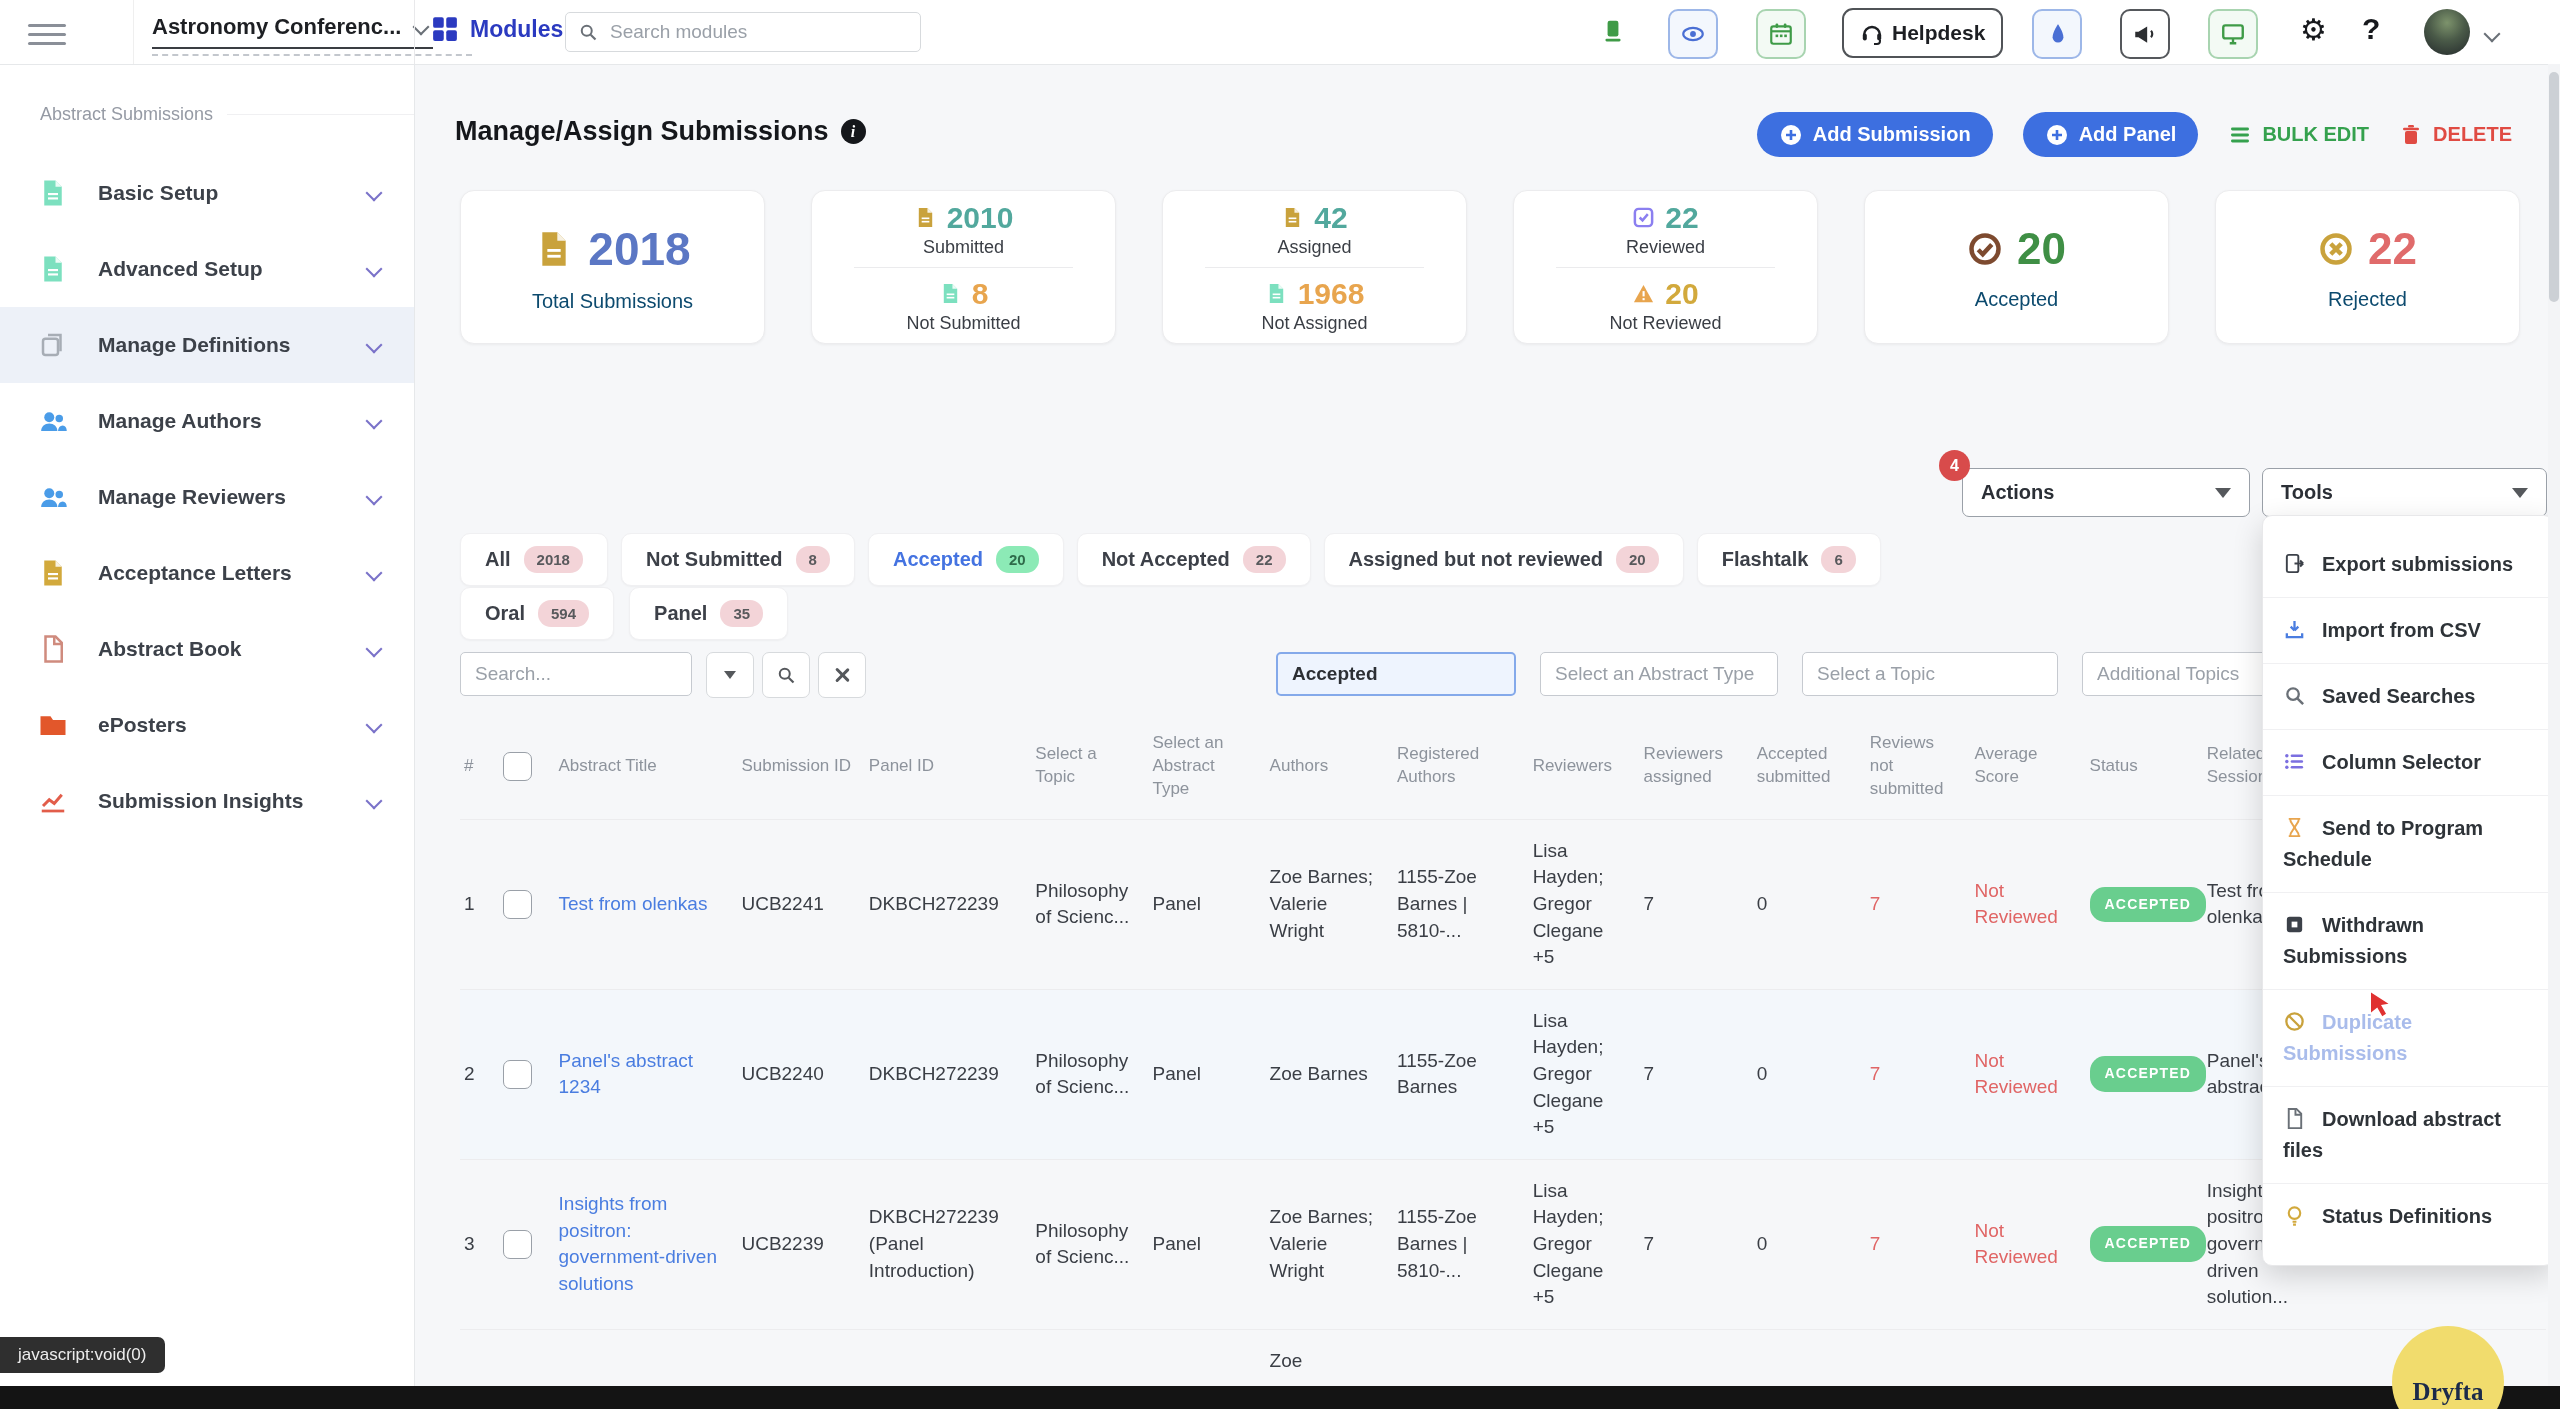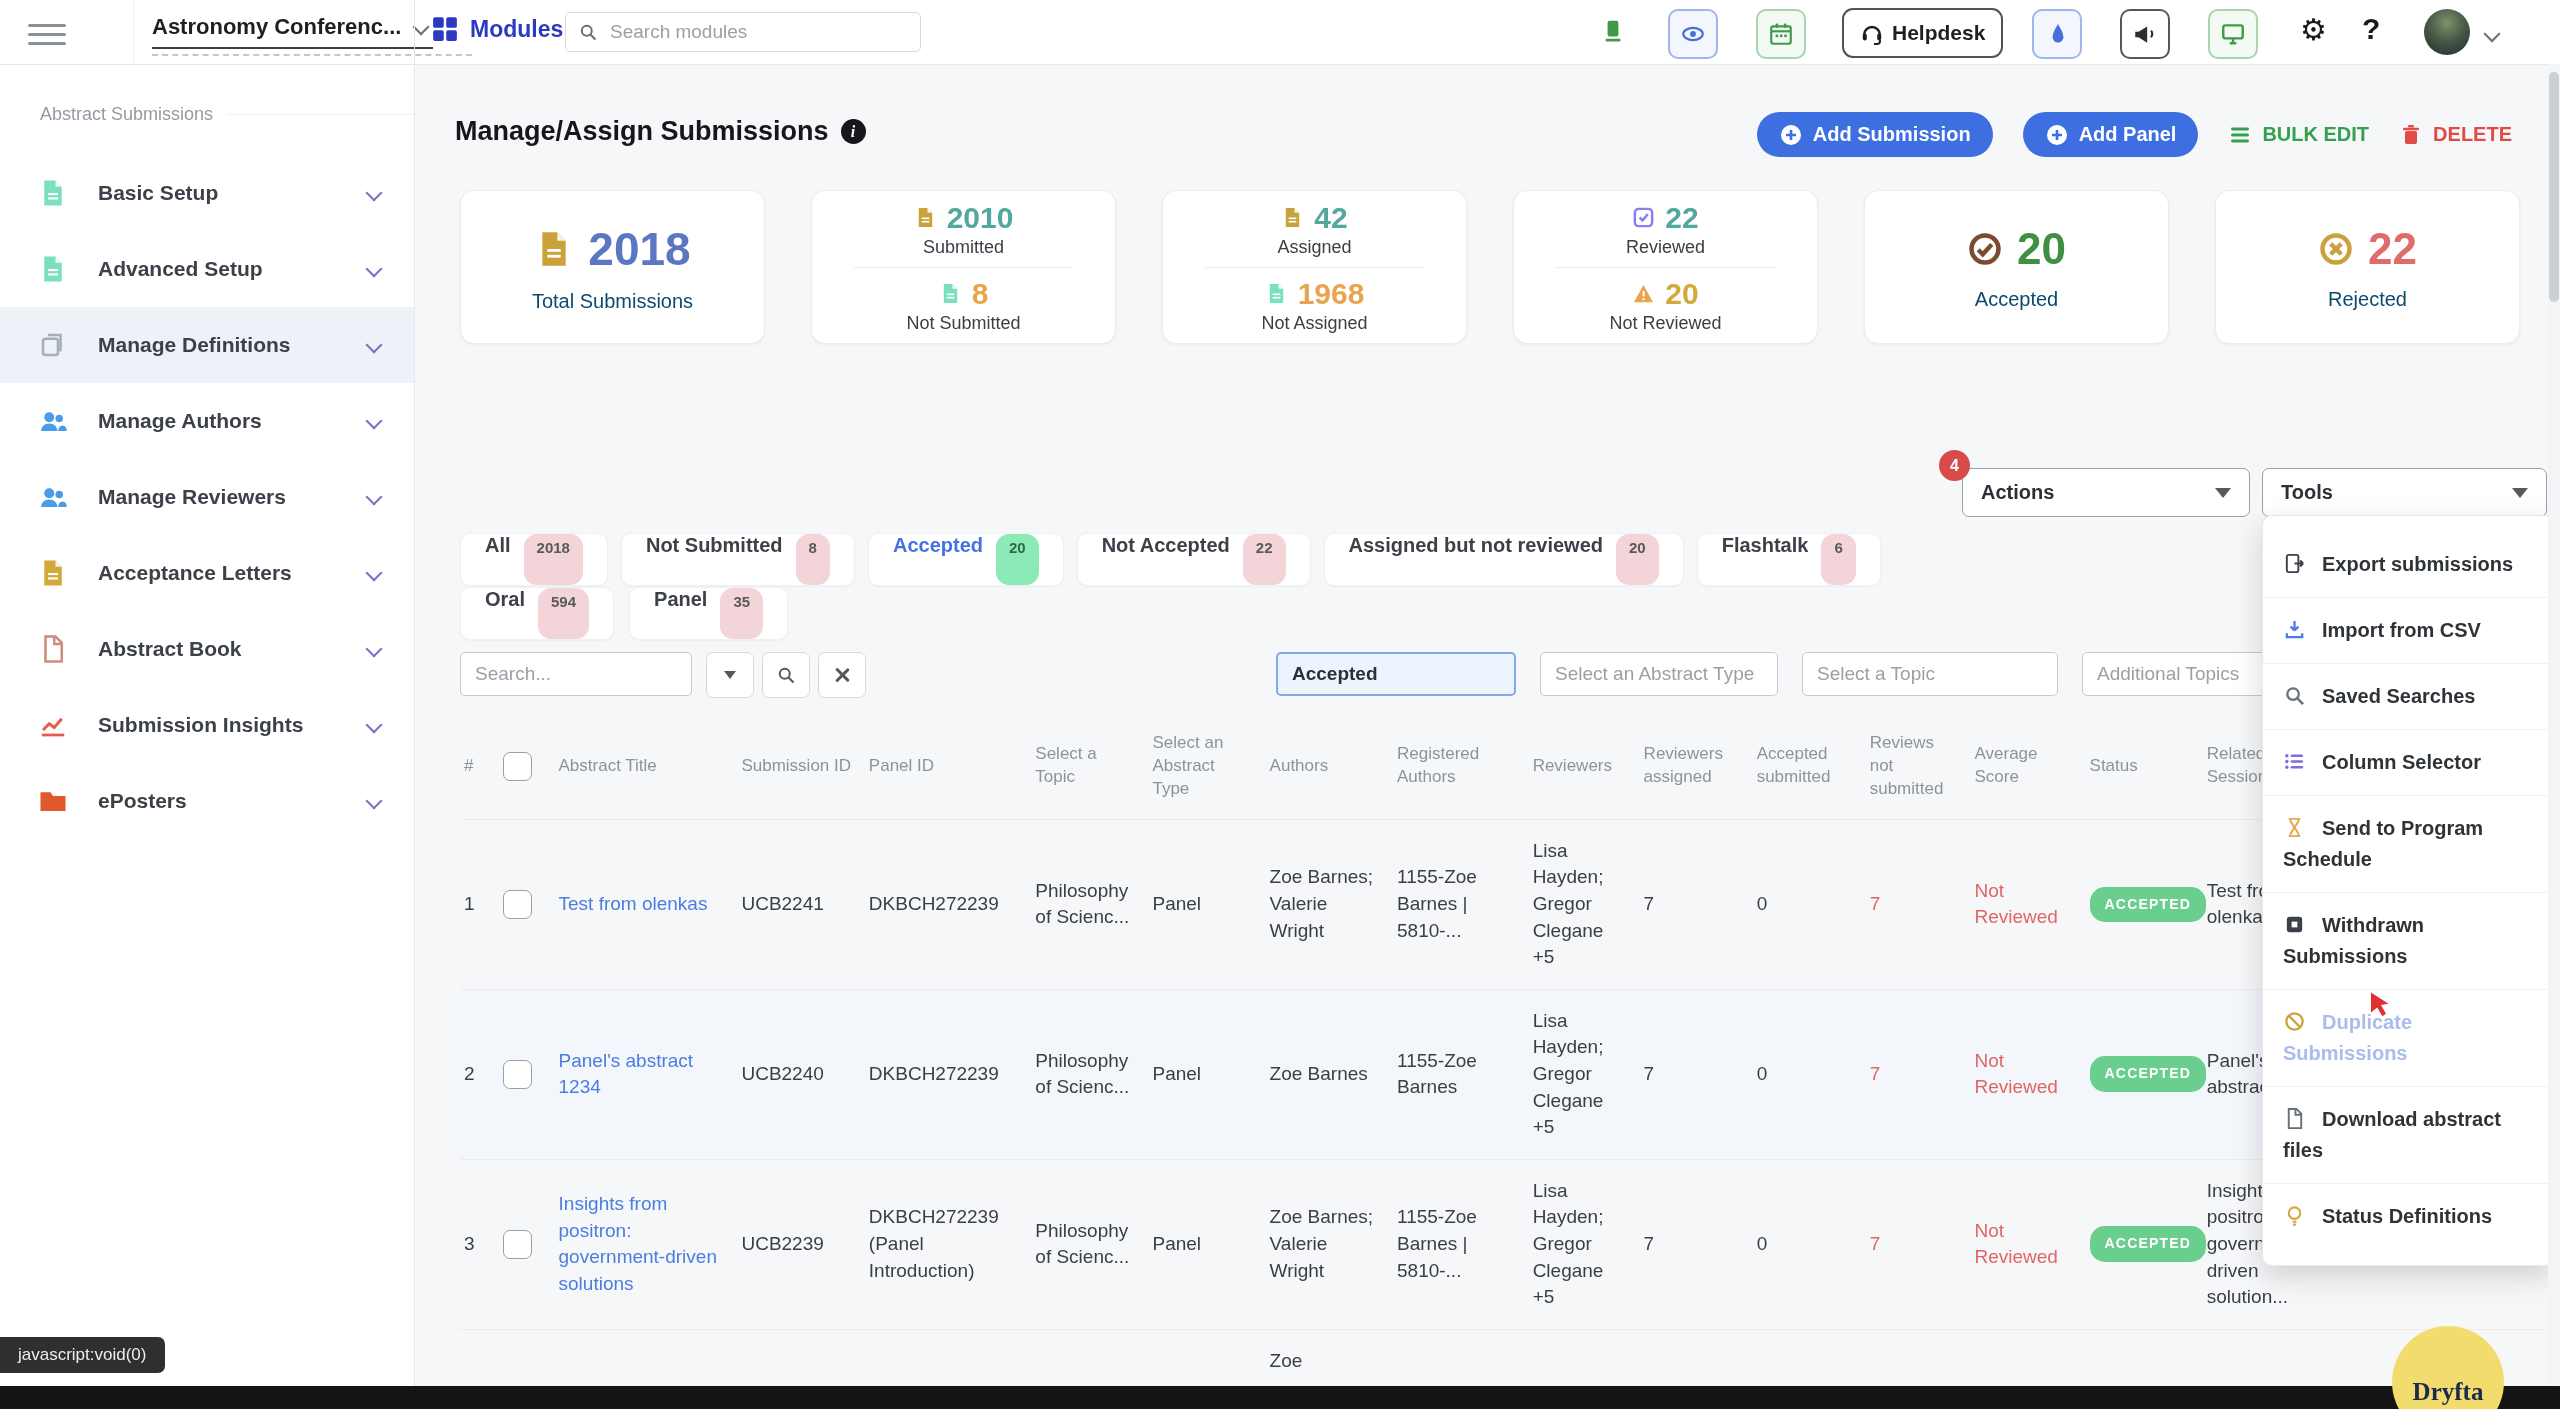--- a/index.html
+++ b/index.html
@@ -81,21 +81,21 @@
         display:flex;align-items:center;justify-content:space-between;padding:0 18px;font-size:20px;font-weight:700;color:#2b2f36;cursor:pointer;z-index:20;}
   .actions-box{left:1962px;width:250px;}
   .tools-box{left:2262px;width:247px;}
   .caret{width:0;height:0;border-left:8px solid transparent;border-right:8px solid transparent;border-top:10px solid #55585c;}
   .badge4{position:absolute;left:1939px;top:450px;width:31px;height:31px;border-radius:50%;background:#d84b4b;color:#fff;
         font-size:16px;font-weight:700;display:flex;align-items:center;justify-content:center;z-index:22;}
 
   
   .tabs-row1{position:absolute;left:460px;top:533px;display:flex;gap:13px;z-index:5;}
   .tabs-row2{position:absolute;left:460px;top:587px;display:flex;gap:15px;z-index:5;}
-  .tab{background:#fff;border:1px solid #f0f0f2;border-radius:10px;height:51px;display:flex;gap:13px;
+  .tab{background:#fff;border:1px solid #f0f0f2;border-radius:10px;height:51px;display:flex;align-items:center;gap:13px;
         padding:0 24px;font-size:20px;font-weight:600;color:#3c4048;box-shadow:0 1px 2px rgba(0,0,0,.04);cursor:pointer;white-space:nowrap;}
   .tab-badge{background:#f3d4d8;color:#58595c;font-size:15px;font-weight:700;padding:5px 13px;border-radius:13px;}
   .tab.active{color:#4473e1;}
   .tab.active .tab-badge{background:#8ceab6;color:#2e6b4a;}
 
   
   .f-input{position:absolute;top:652px;height:44px;border:1px solid #c6cad0;border-radius:5px;background:#fff;
         font-size:19px;color:#3a3e45;padding:0 14px;outline:0;font-family:inherit;z-index:5;box-sizing:border-box;}
   .f-input::placeholder{color:#9aa0a8;}
   .f-search{left:460px;width:232px;}
@@ -326,36 +326,36 @@
     <span class="s-icon" style="color: rgb(207, 139, 126);">
           <svg viewBox="0 0 24 24" width="100%" height="100%" fill="currentColor" style="display:block">
             <path d="M6 2h8l5 5v15H6z" fill="none" stroke="currentColor" stroke-width="2"></path>
             <path d="M13 2v6h6" fill="none" stroke="currentColor" stroke-width="2"></path>
           </svg>
         </span>
     <span class="s-label">Abstract Book</span>
     <span class="chev s-chev" hidden=""></span>
   </div>
       <div class="s-item">
+    <span class="s-icon" style="color: rgb(226, 87, 43);">
+          <svg viewBox="0 0 24 24" width="100%" height="100%" fill="currentColor" style="display:block">
+            <path d="M2 5h8l2 3h10v12H2z"></path>
+          </svg>
+        </span>
+    <span class="s-label">ePosters</span>
+    <span class="chev s-chev" hidden=""></span>
+  </div>
+      <div class="s-item">
     <span class="s-icon" style="color: rgb(226, 93, 74);">
           <svg viewBox="0 0 24 24" width="100%" height="100%" fill="currentColor" style="display:block">
             <path d="M3 20h18" stroke="currentColor" stroke-width="2.2" fill="none"></path>
             <path d="M4 16l5-5 4 3 6-7" fill="none" stroke="currentColor" stroke-width="2.4"></path>
           </svg>
         </span>
     <span class="s-label">Submission Insights</span>
-    <span class="chev s-chev" hidden=""></span>
-  </div>
-      <div class="s-item">
-    <span class="s-icon" style="color: rgb(226, 87, 43);">
-          <svg viewBox="0 0 24 24" width="100%" height="100%" fill="currentColor" style="display:block">
-            <path d="M2 5h8l2 3h10v12H2z"></path>
-          </svg>
-        </span>
-    <span class="s-label">ePosters</span>
     <span class="chev s-chev" hidden=""></span>
   </div>
     </div>
 </div>
 
 <div class="page-title">
   <span>Manage/Assign Submissions</span>
   <span class="info-dot">i</span>
 </div>
 <div class="top-actions">

